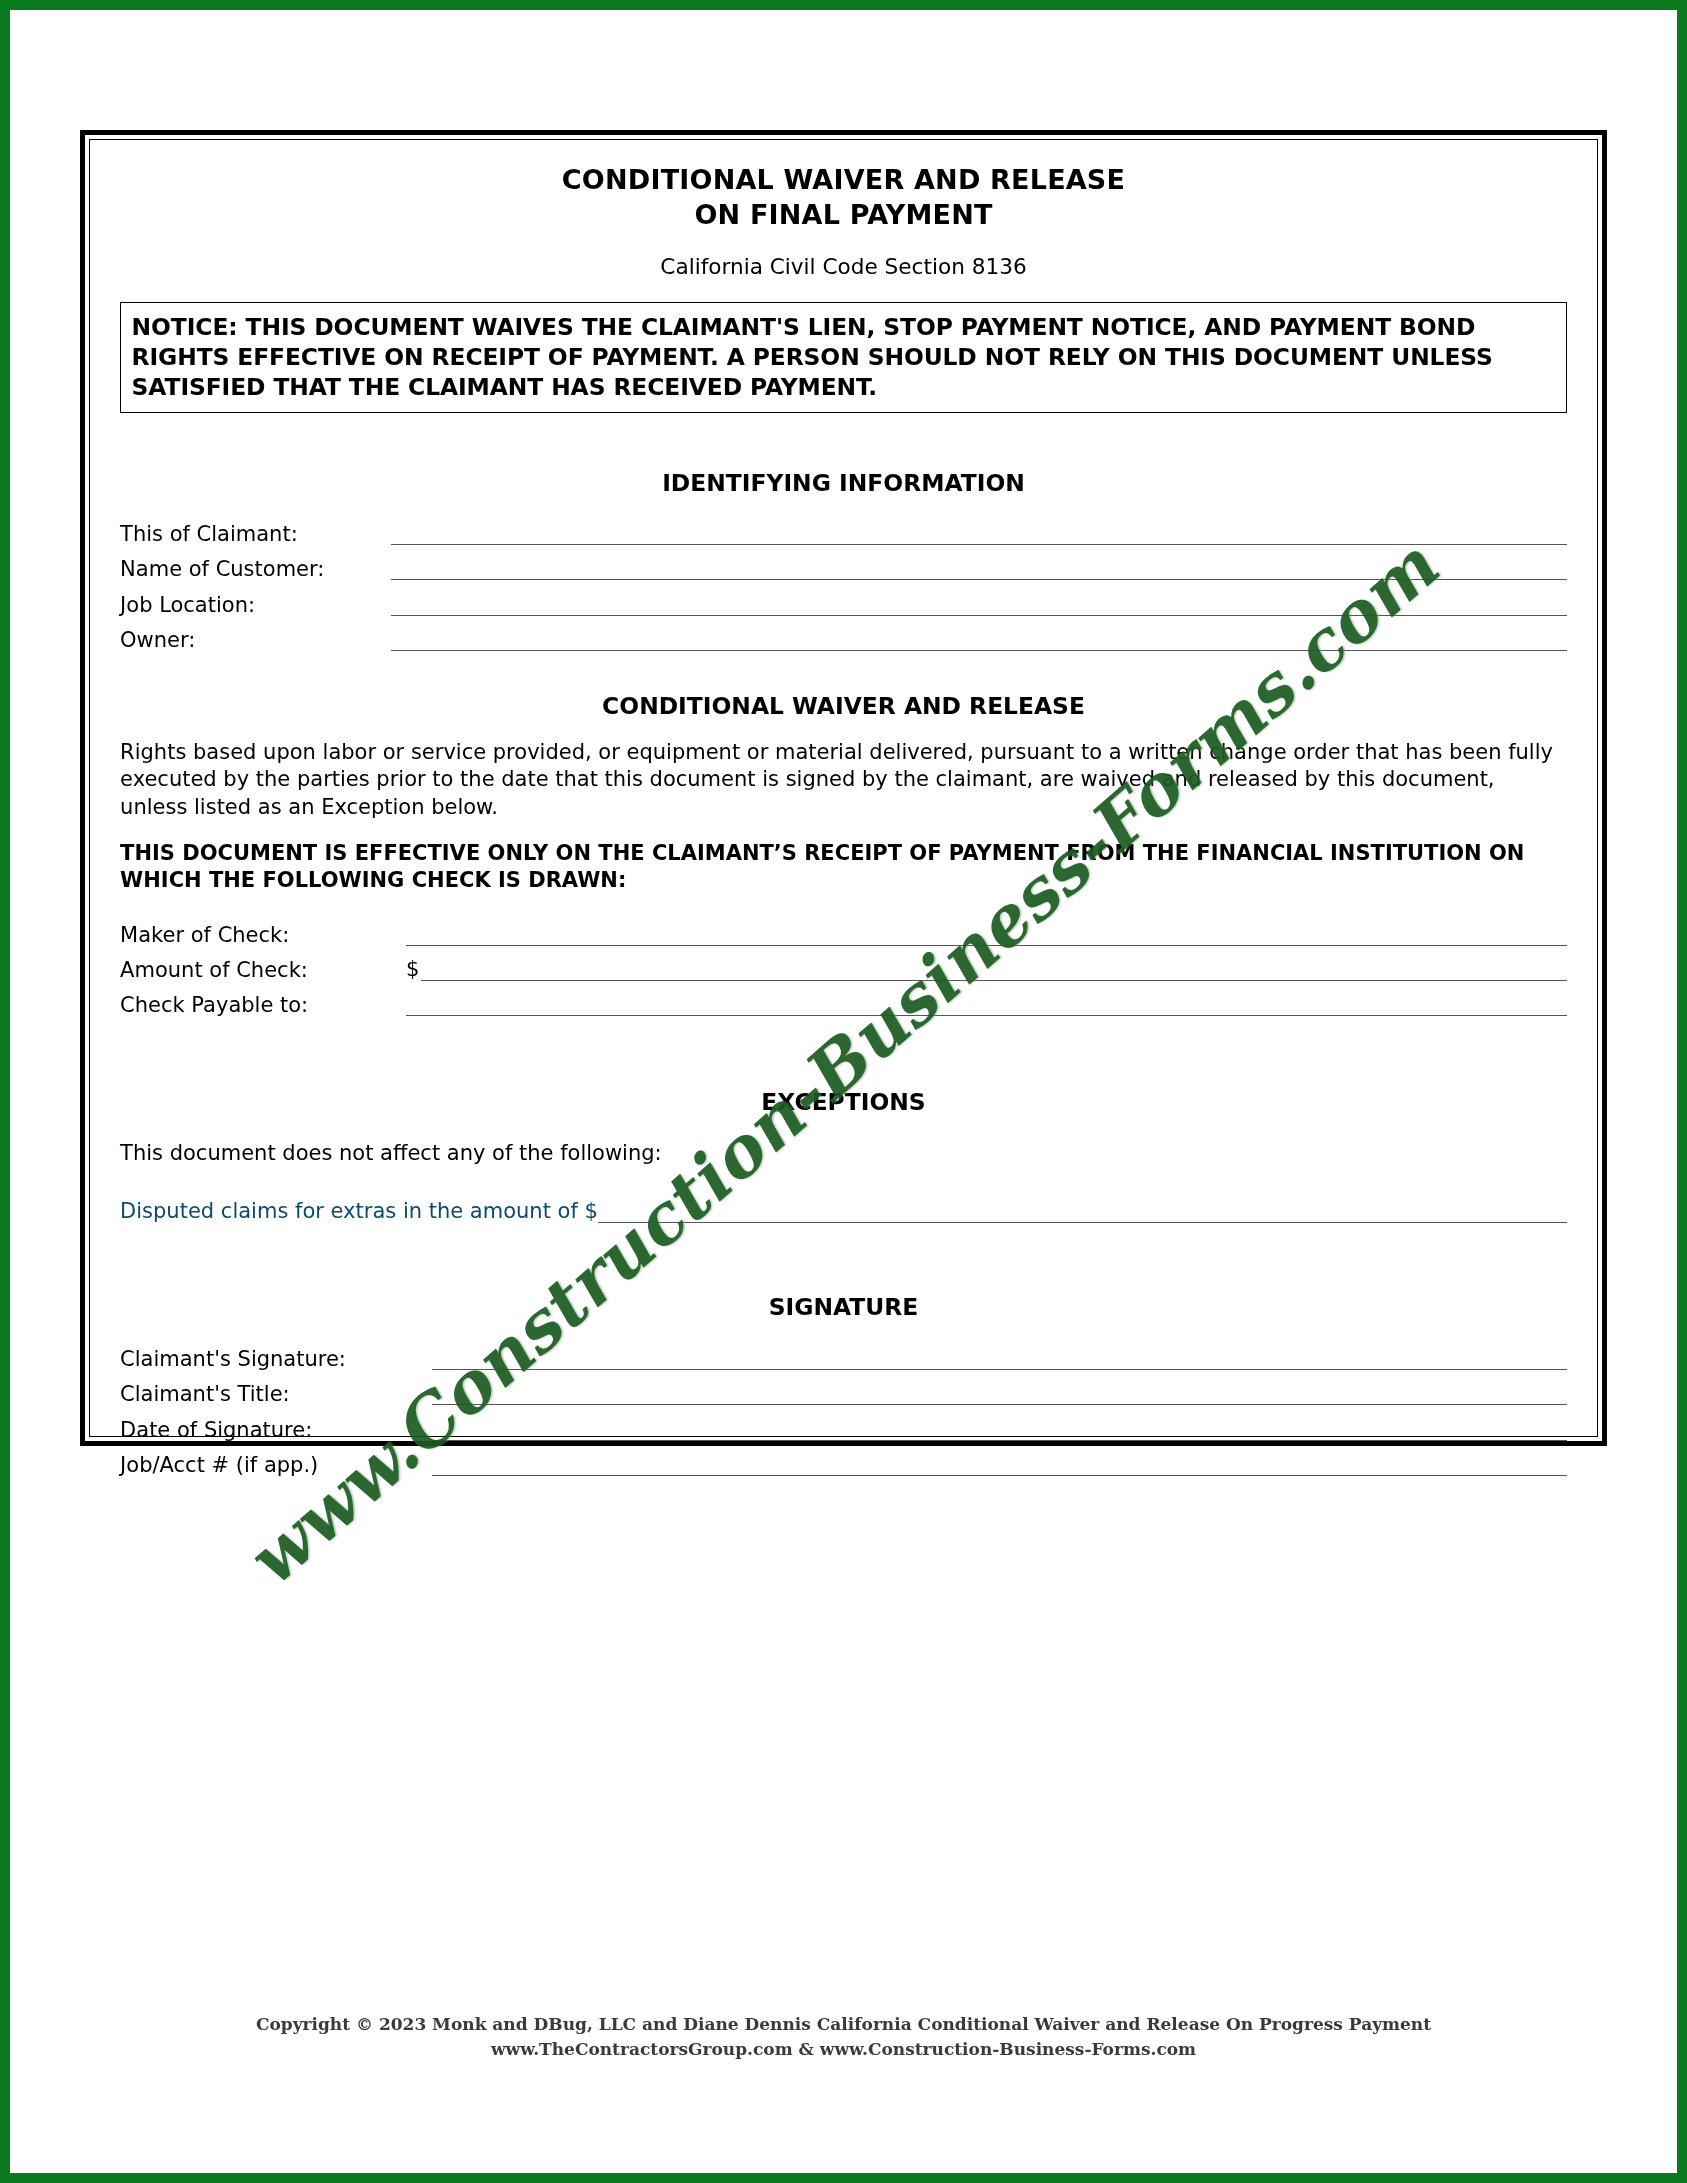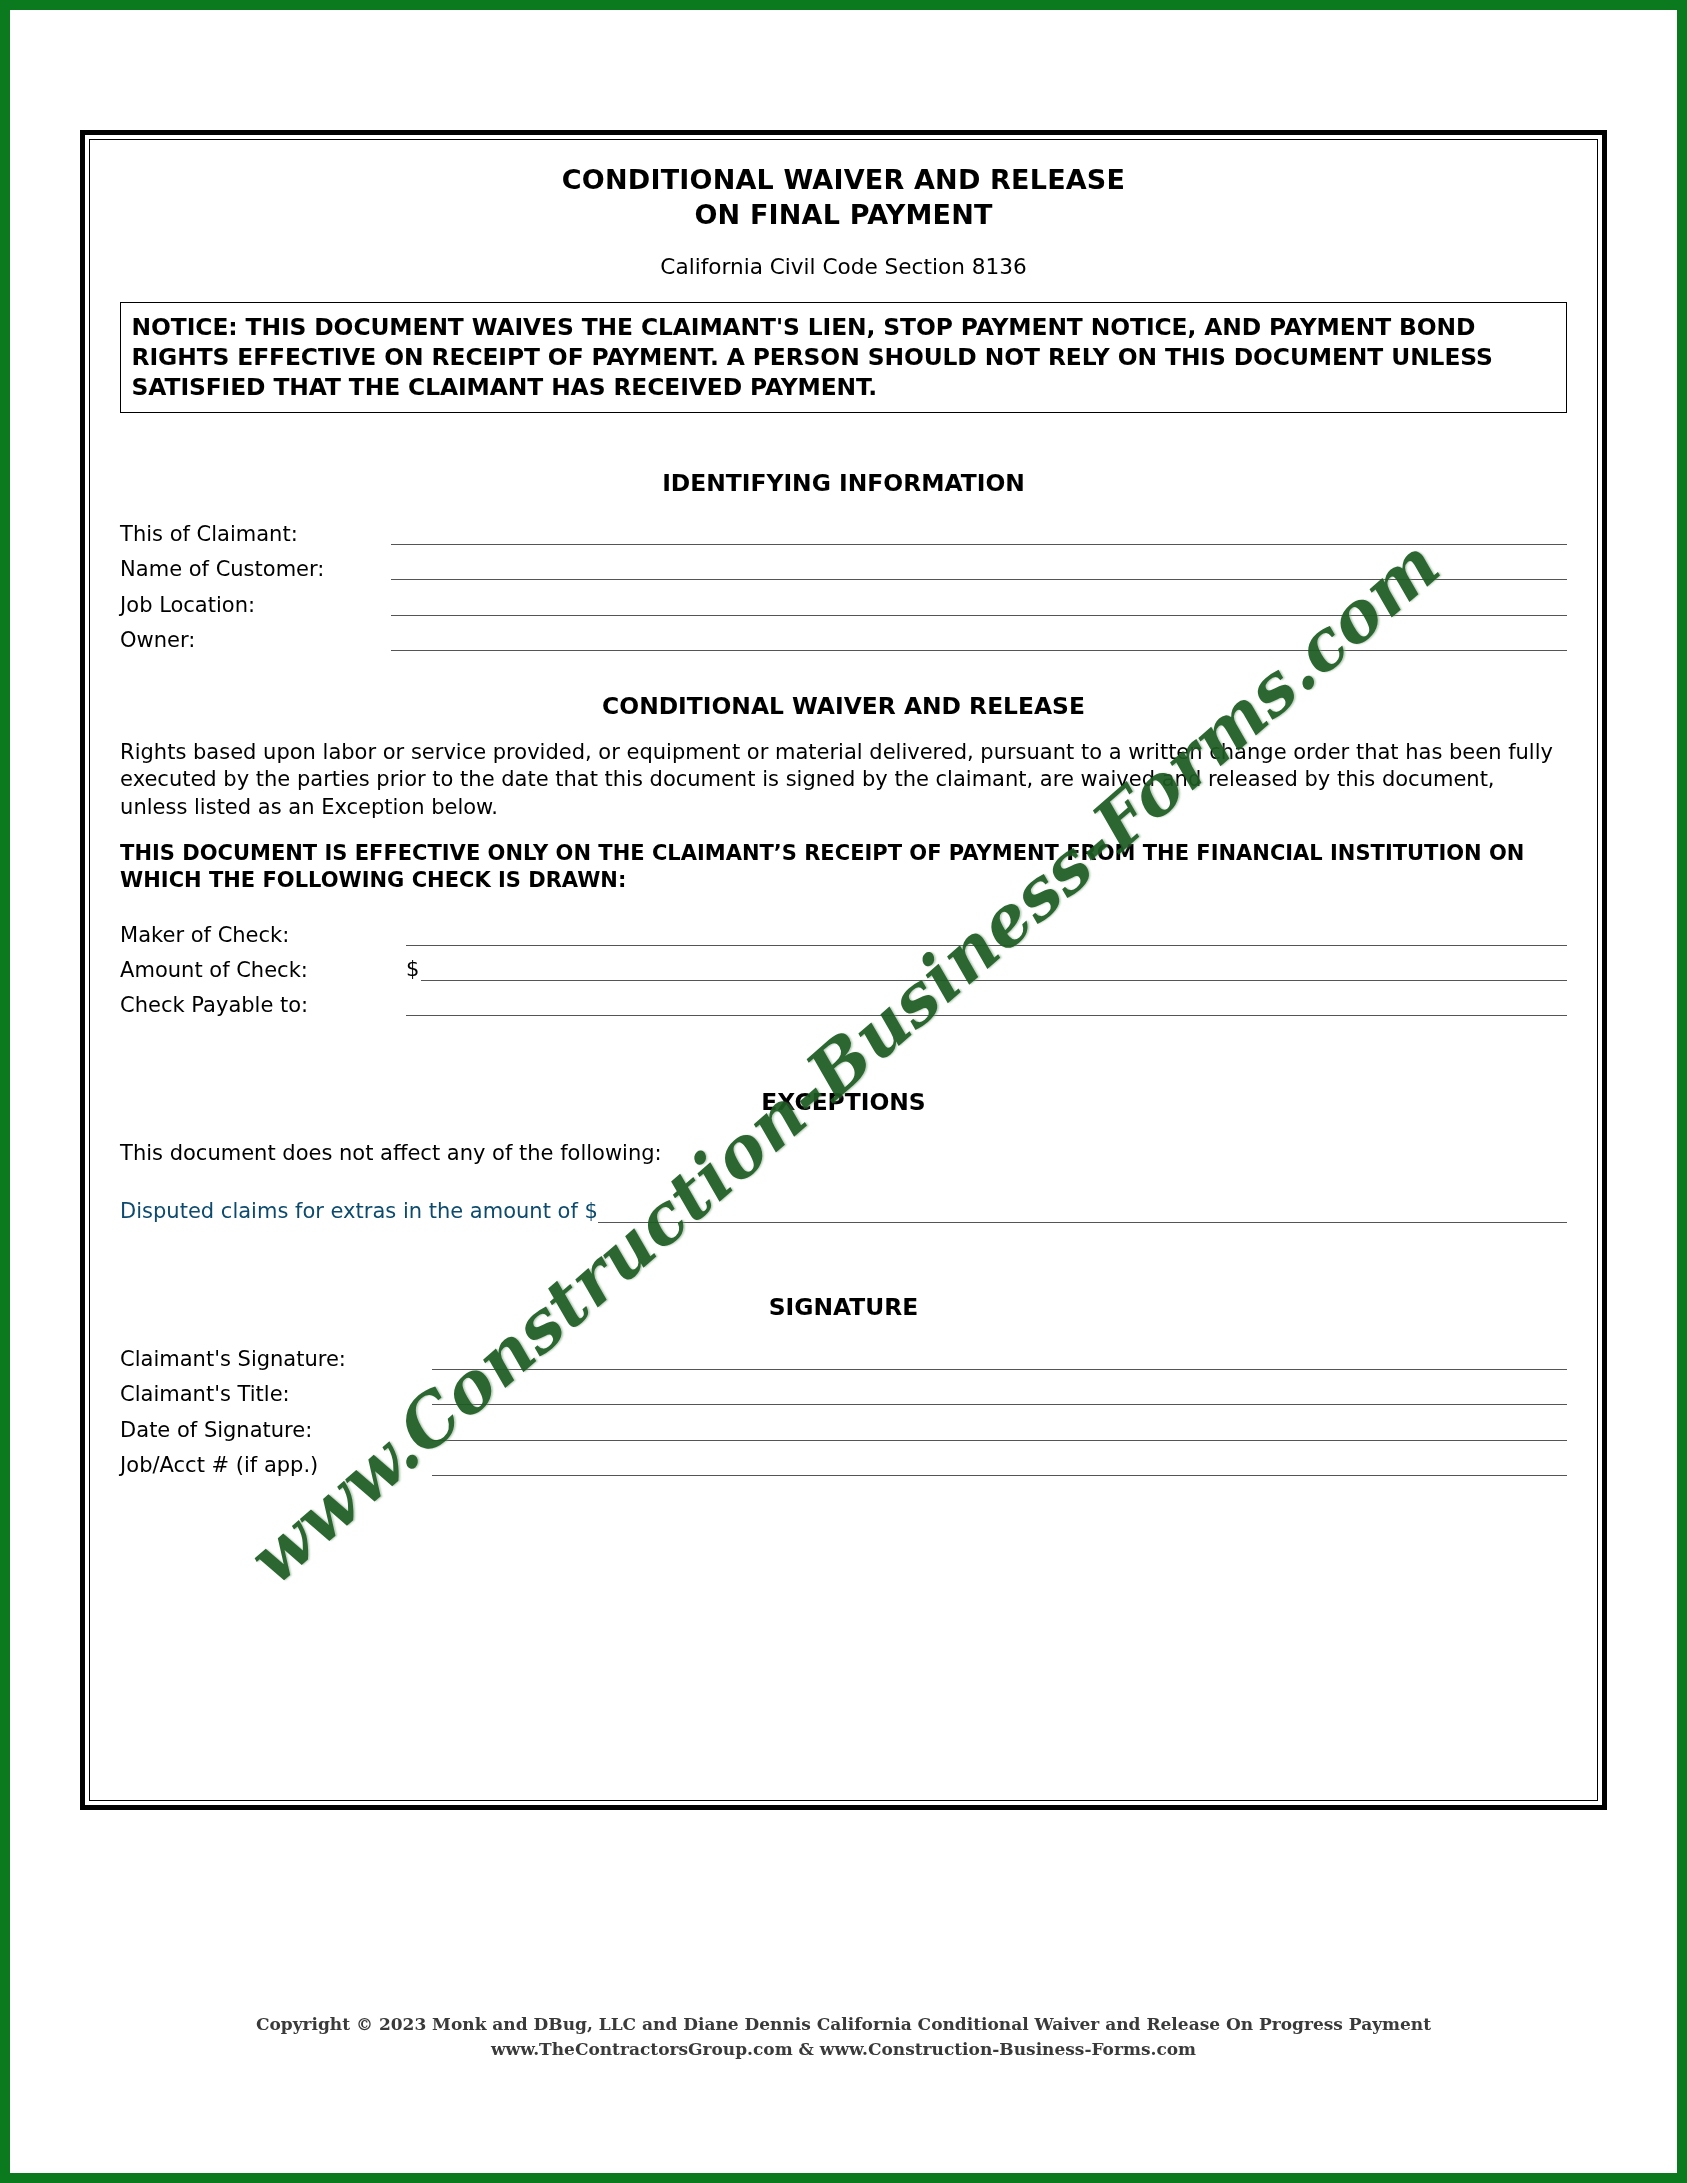--- a/index.html
+++ b/index.html
@@ -18,21 +18,21 @@
     box-sizing: border-box;
     border: 10.5px solid #0b7a1e;
     overflow: hidden;
   }
   
   #doc-frame {
     position: absolute;
     left: 70px;
     top: 120px;
     width: 1527px;
-    height: 1680px;
+    height: 1316px;
     border: 5.3px solid #000000;
     background: #ffffff;
     box-sizing: border-box;
     padding: 0;
   }
   #doc-inner {
     position: absolute;
     left: 4.1px;
     top: 4.1px;
     right: 4.1px;

